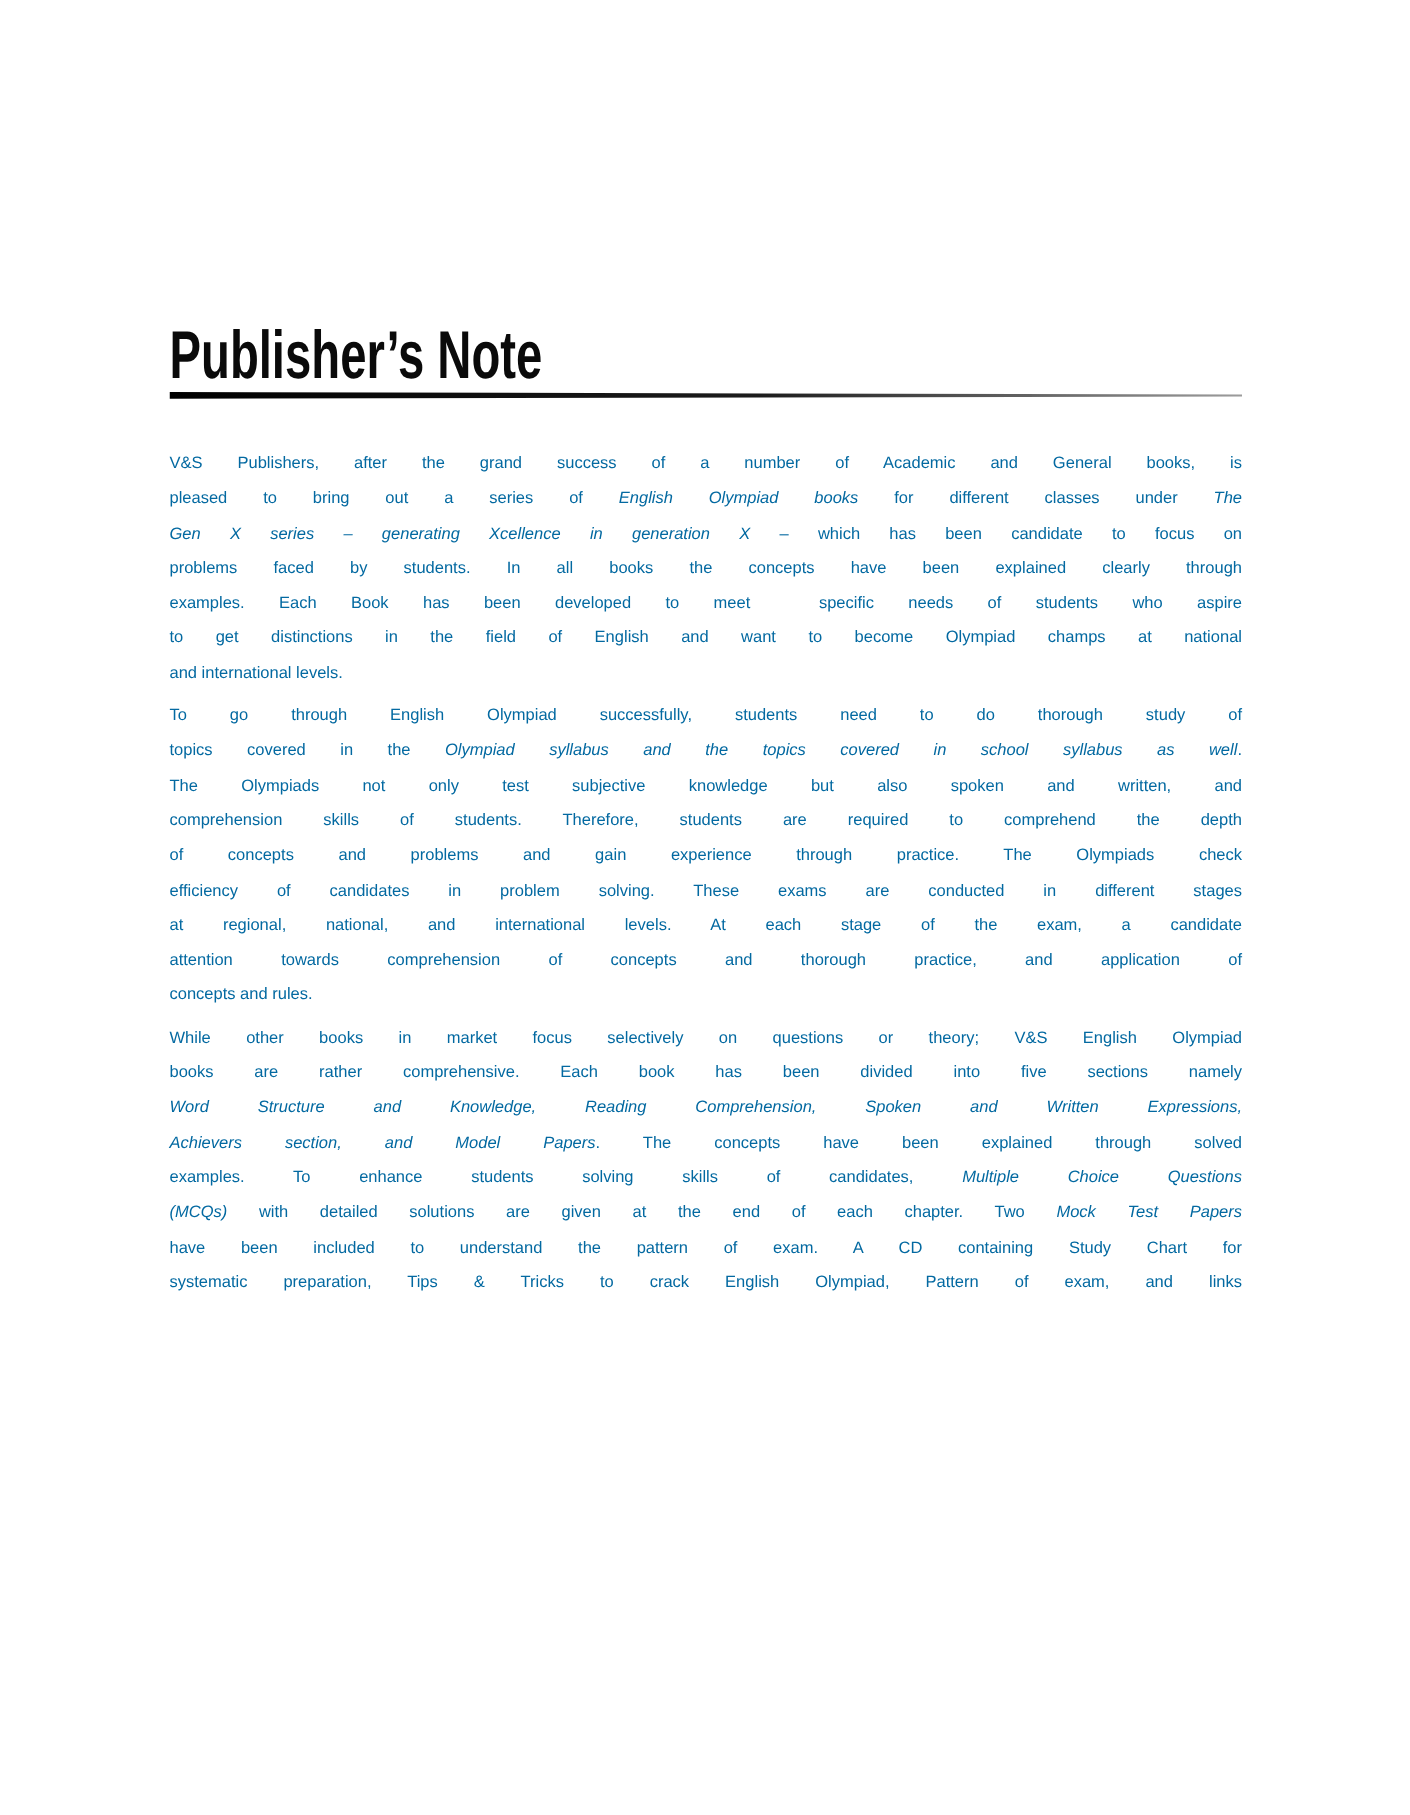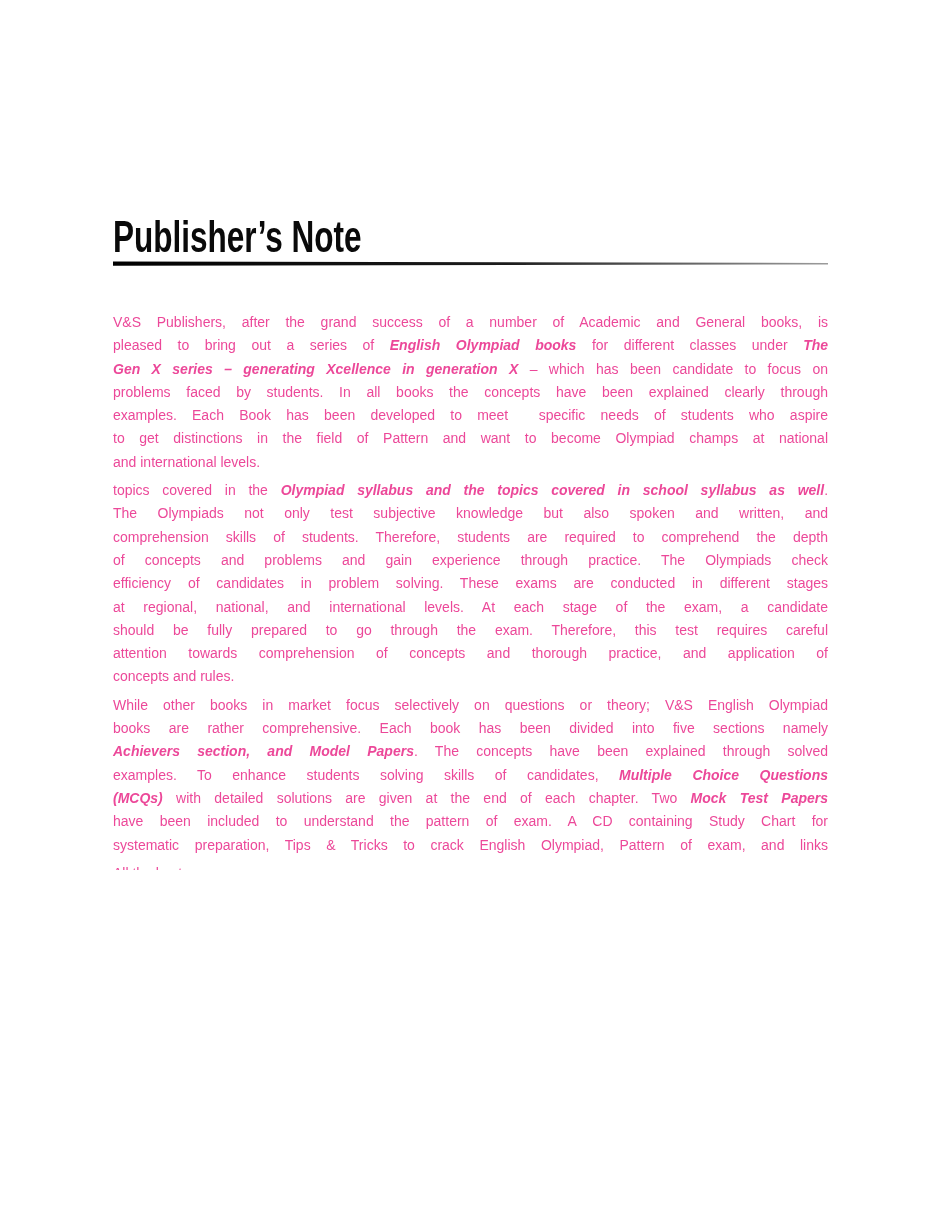--- a/index.html
+++ b/index.html
@@ -37,39 +37,38 @@
     letter-spacing: 0px;
     color: #0a0a0a;
     transform: scaleX(0.70);
     transform-origin: left bottom;
   }
   .title-rule {
     margin-top: 3px;
     display: block;
   }
   .body-text {
-    margin-top: 44px;
-    font-size: 14px;
+    margin-top: 31px;
+    font-size: 11px;
     line-height: 23.3px;
-    color: #ec4899;
+    color: #0369a1;
   }
   .para {
     margin: 0 0 5px 0;
   }
   .line {
     text-align: justify;
     text-align-last: justify;
     white-space: normal;
   }
   .line.last {
     text-align-last: left;
   }
   .line em {
     font-style: italic;
-    font-weight: bold;
   }
 </style>
 </head>
 <body>
 
 <div class="page">
   <div class="content">
 
     <div class="title-wrap">
       <h1 class="doc-title">Publisher’s Note</h1>
@@ -86,37 +85,38 @@
       <polygon points="0,0.4 715,2.0 715,3.4 0,4.8" fill="url(#ruleGrad)"></polygon>
     </svg>
 
     <div class="body-text">
         <div class="para">
           <div class="line"><span>V&amp;S Publishers, after the grand success of a number of Academic and General books, is</span></div>
           <div class="line"><span>pleased to bring out a series of </span><em>English Olympiad books</em><span> for different classes under </span><em>The</em></div>
           <div class="line"><em>Gen X series – generating Xcellence in generation X</em><span> – which has been candidate to focus on</span></div>
           <div class="line"><span>problems faced by students. In all books the concepts have been explained clearly through</span></div>
           <div class="line"><span>examples. Each Book has been developed to meet &nbsp;specific needs of students who aspire</span></div>
-          <div class="line"><span>to get distinctions in the field of Pattern and want to become Olympiad champs at national</span></div>
+          <div class="line"><span>to get distinctions in the field of English and want to become Olympiad champs at national</span></div>
           <div class="line last"><span>and international levels.</span></div>
         </div>
         <div class="para">
+          <div class="line"><span>To go through English Olympiad successfully, students need to do thorough study of</span></div>
           <div class="line"><span>topics covered in the </span><em>Olympiad syllabus and the topics covered in school syllabus as well</em><span>.</span></div>
           <div class="line"><span>The Olympiads not only test subjective knowledge but also spoken and written, and</span></div>
           <div class="line"><span>comprehension skills of students. Therefore, students are required to comprehend the depth</span></div>
           <div class="line"><span>of concepts and problems and gain experience through practice. The Olympiads check</span></div>
           <div class="line"><span>efficiency of candidates in problem solving. These exams are conducted in different stages</span></div>
           <div class="line"><span>at regional, national, and international levels. At each stage of the exam, a candidate</span></div>
-          <div class="line"><span>should be fully prepared to go through the exam. Therefore, this test requires careful</span></div>
           <div class="line"><span>attention towards comprehension of concepts and thorough practice, and application of</span></div>
           <div class="line last"><span>concepts and rules.</span></div>
         </div>
         <div class="para">
           <div class="line"><span>While other books in market focus selectively on questions or theory; V&amp;S English Olympiad</span></div>
           <div class="line"><span>books are rather comprehensive. Each book has been divided into five sections namely</span></div>
+          <div class="line"><em>Word Structure and Knowledge, Reading Comprehension, Spoken and Written Expressions,</em></div>
           <div class="line"><em>Achievers section, and Model Papers</em><span>. The concepts have been explained through solved</span></div>
           <div class="line"><span>examples. To enhance students solving skills of candidates, </span><em>Multiple Choice Questions</em></div>
           <div class="line"><em>(MCQs)</em><span> with detailed solutions are given at the end of each chapter. Two </span><em>Mock Test Papers</em></div>
           <div class="line"><span>have been included to understand the pattern of exam. A CD containing Study Chart for</span></div>
           <div class="line"><span>systematic preparation, Tips &amp; Tricks to crack English Olympiad, Pattern of exam, and links</span></div>
         </div>
         <div class="para">
           <div class="line last"><span>All the best</span></div>
         </div>
       </div>

